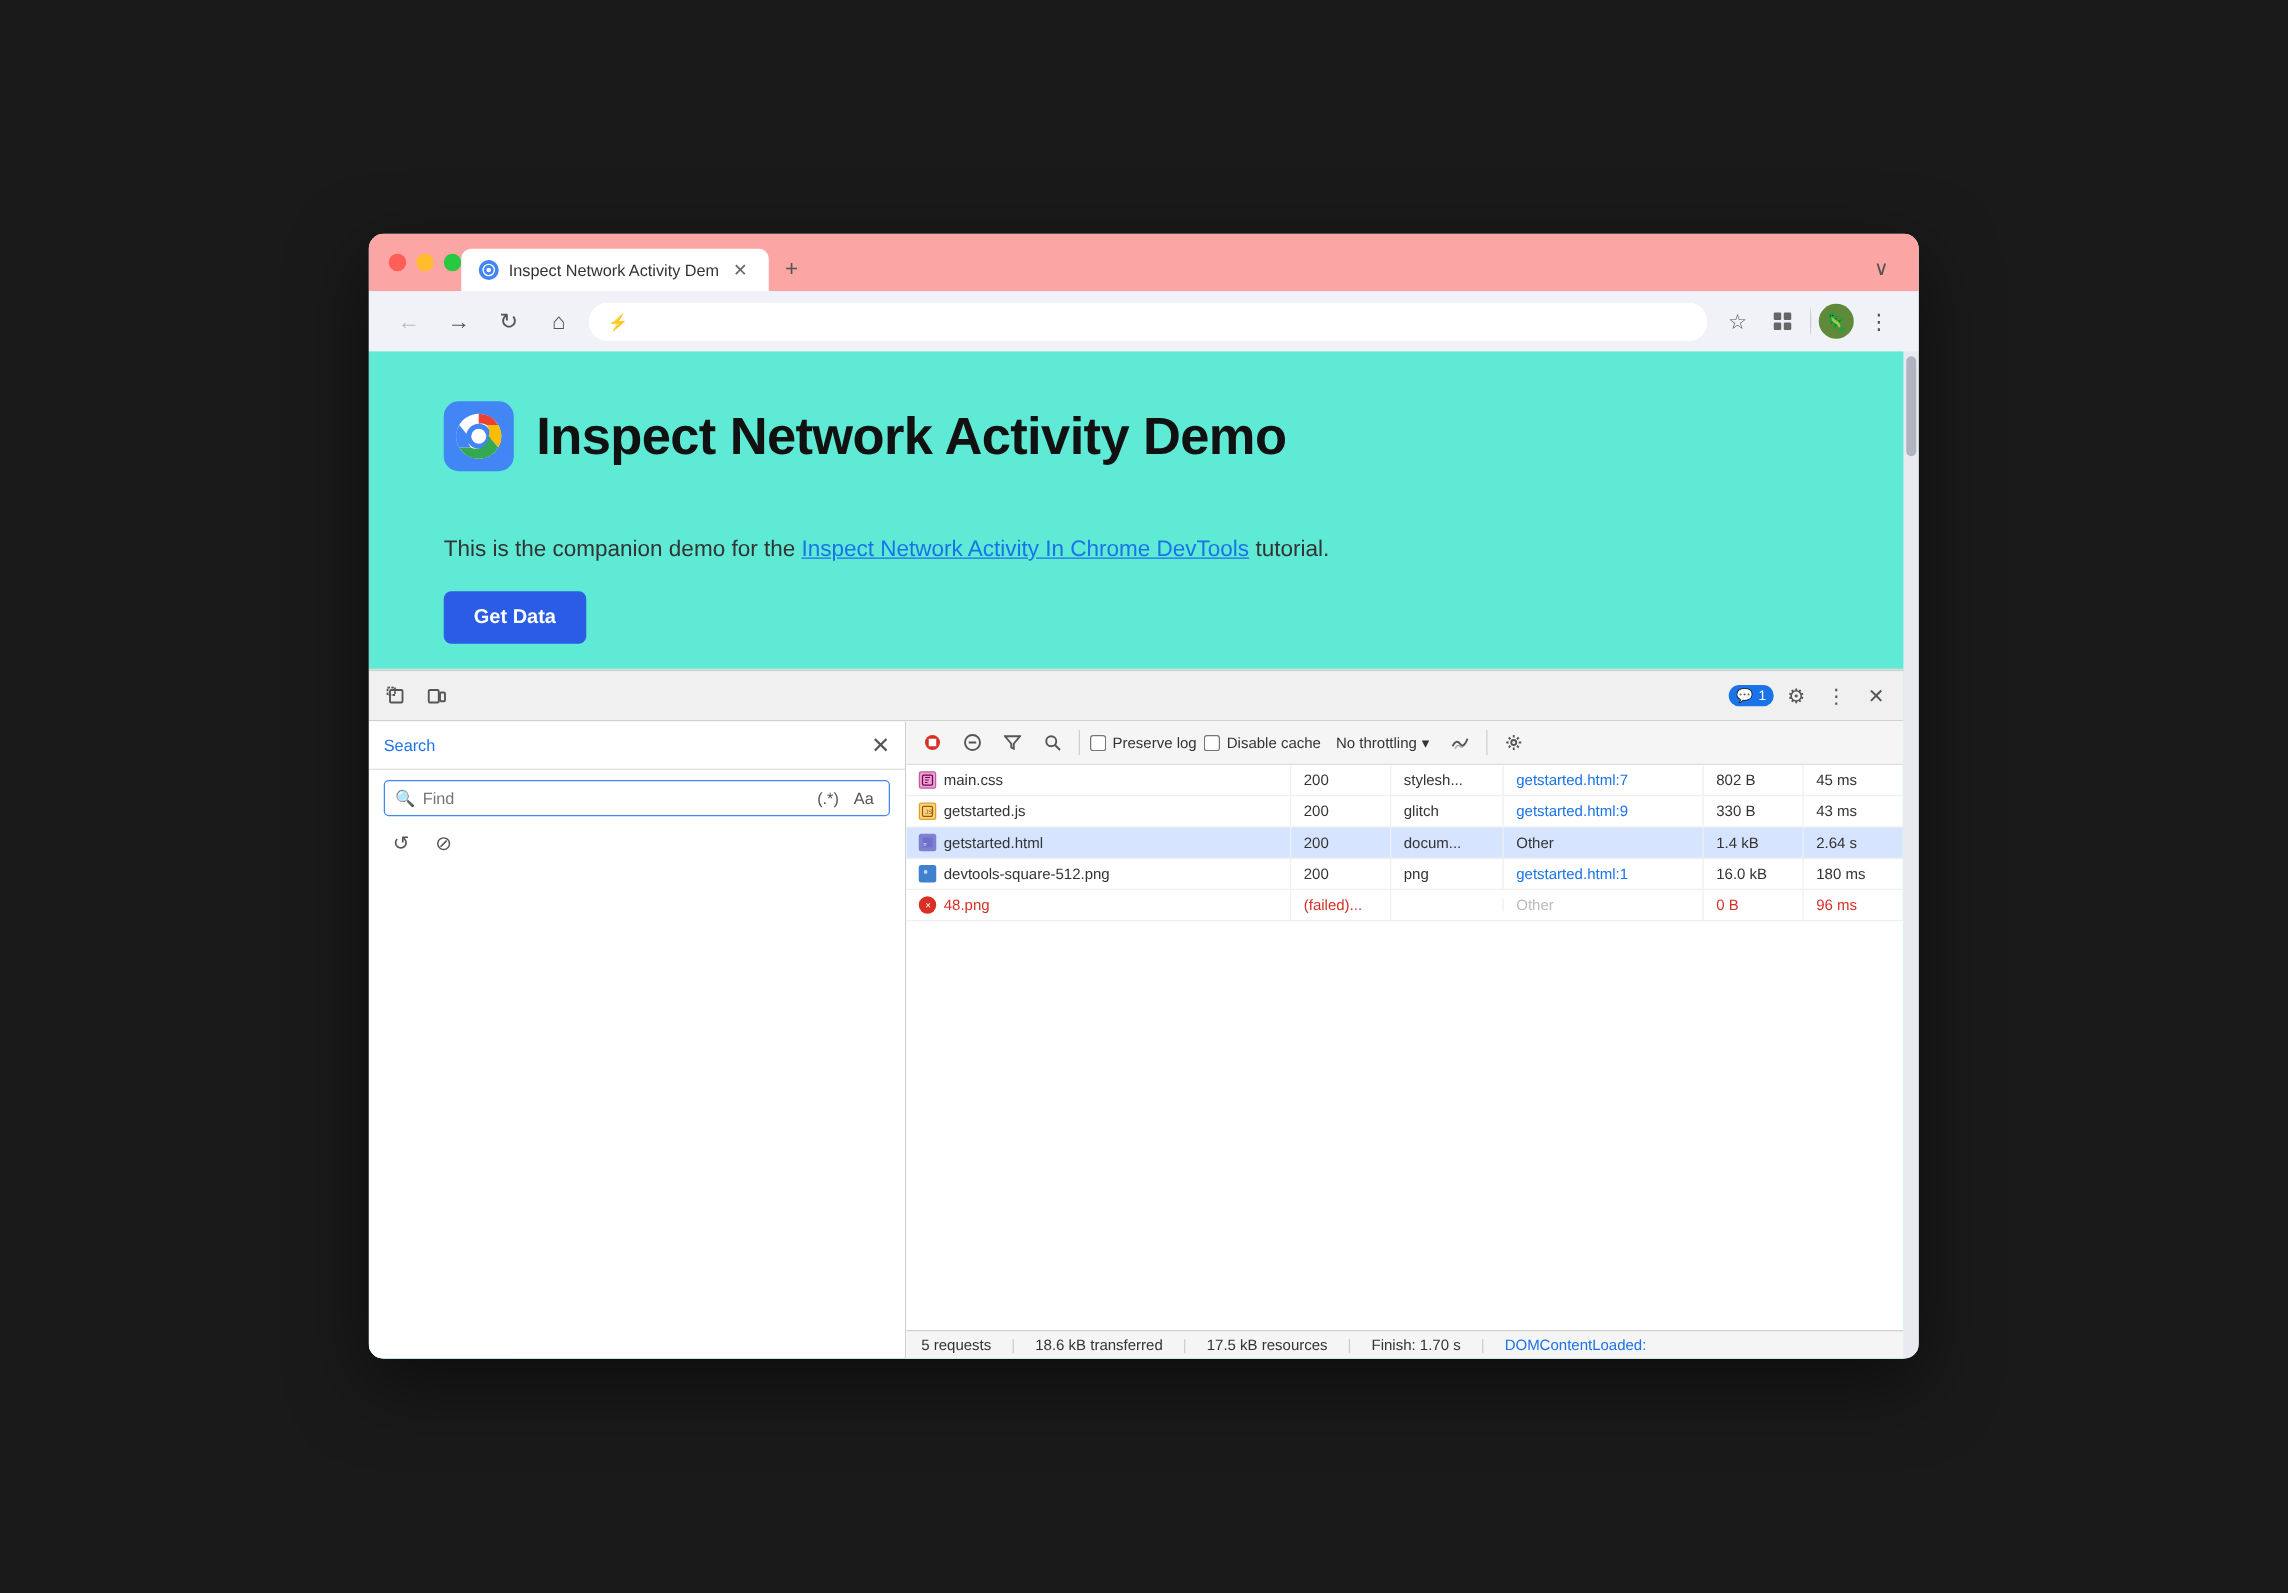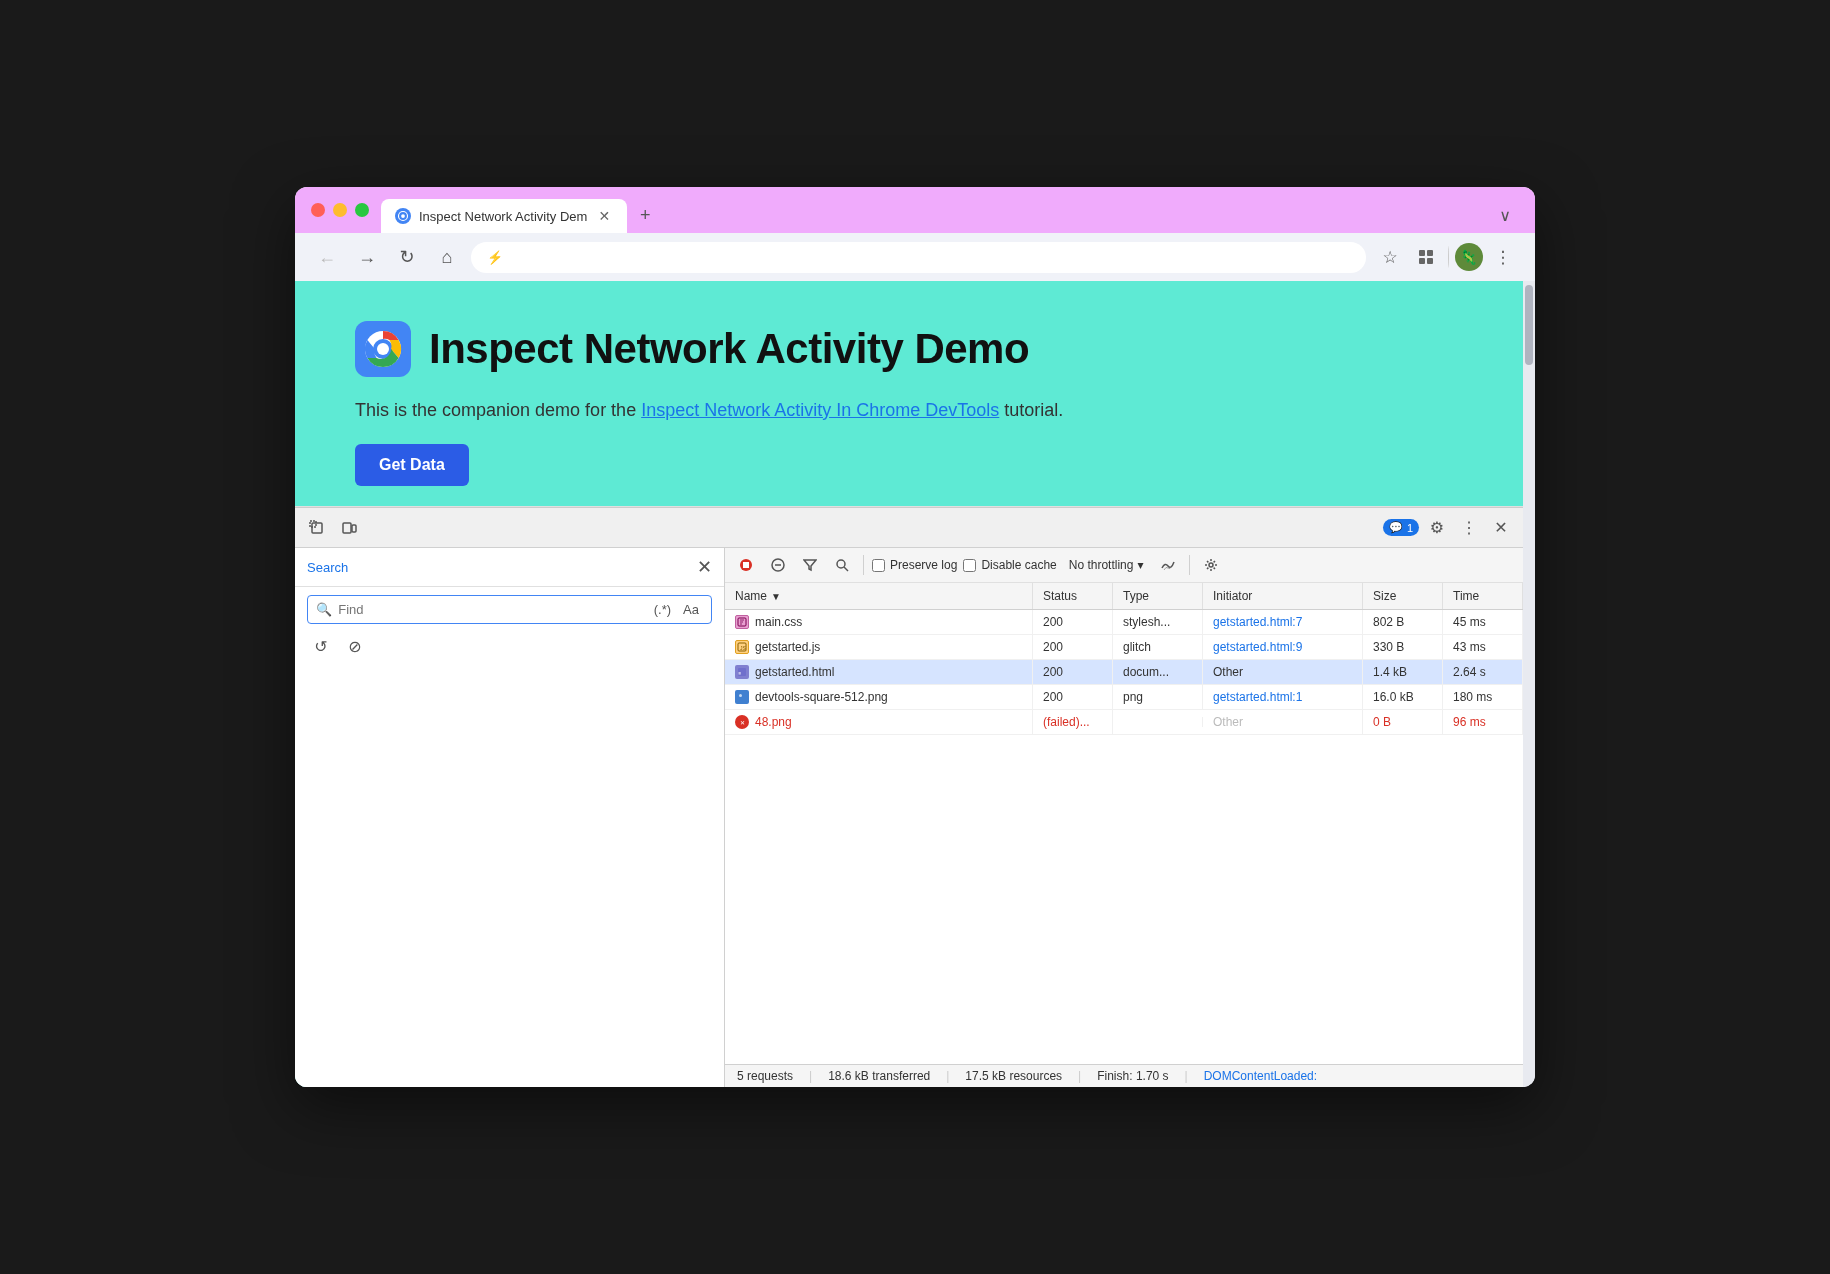--- a/index.html
+++ b/index.html
@@ -16,25 +16,24 @@
       min-height: 900px;
       background: #f0f2f8;
       border-radius: 12px;
       box-shadow: 0 20px 60px rgba(0,0,0,0.5);
       overflow: hidden;
       display: flex;
       flex-direction: column;
     }
     
     .title-bar {
-      background: #f0abfc;
+      background: #fca5a5;
       padding: 12px 16px 0;
       display: flex;
       align-items: center;
-      gap: 12px;
     }
     .traffic-lights {
       display: flex;
       gap: 8px;
       align-items: center;
       padding-bottom: 12px;
     }
     .traffic-light {
       width: 14px;
       height: 14px;
@@ -215,20 +214,21 @@
     .page-title {
       font-size: 42px;
       font-weight: 800;
       color: #111;
       letter-spacing: -0.5px;
     }
     .page-description {
       font-size: 18px;
       color: #333;
       line-height: 1.5;
+      margin-top: 29px;
     }
     .page-description a {
       color: #1a73e8;
       text-decoration: underline;
     }
     .get-data-btn {
       background: #2b5ce6;
       color: white;
       border: none;
       padding: 12px 24px;
@@ -736,41 +736,20 @@
                 <div class="nt-separator"></div>
                 <div class="nt-settings-btn">
                   <svg width="14" height="14" viewBox="0 0 14 14" fill="none">
                     <circle cx="7" cy="7" r="2" stroke="#555" stroke-width="1.5"></circle>
                     <path d="M7 1 v2 M7 11 v2 M1 7 h2 M11 7 h2 M3 3 l1.4 1.4 M9.6 9.6 l1.4 1.4 M11 3 l-1.4 1.4 M4.4 9.6 l-1.4 1.4" stroke="#555" stroke-width="1.5"></path>
                   </svg>
                 </div>
               </div>
 
               <div class="network-table">
-                <div class="network-table-header">
-                  <div class="nt-col name">
-                    <span>Name</span>
-                    <span style="font-size:10px;">▼</span>
-                  </div>
-                  <div class="nt-col status">
-                    <span>Status</span>
-                  </div>
-                  <div class="nt-col type">
-                    <span>Type</span>
-                  </div>
-                  <div class="nt-col initiator">
-                    <span>Initiator</span>
-                  </div>
-                  <div class="nt-col size">
-                    <span>Size</span>
-                  </div>
-                  <div class="nt-col time">
-                    <span>Time</span>
-                  </div>
-                </div>
 
                 <div class="nt-row">
                   <div class="nt-cell name">
                     <div class="file-icon css">
                       <svg width="10" height="10" viewBox="0 0 10 10">
                           <rect x="1" y="1" width="8" height="8" rx="1" fill="none" stroke="#7a0050" stroke-width="1"></rect>
                           <path d="M3 3 l4 0 M3 5 l3 0 M3 7 l2 0" stroke="#7a0050" stroke-width="0.8"></path>
                         </svg>
                     </div>
                     <span>main.css</span>

